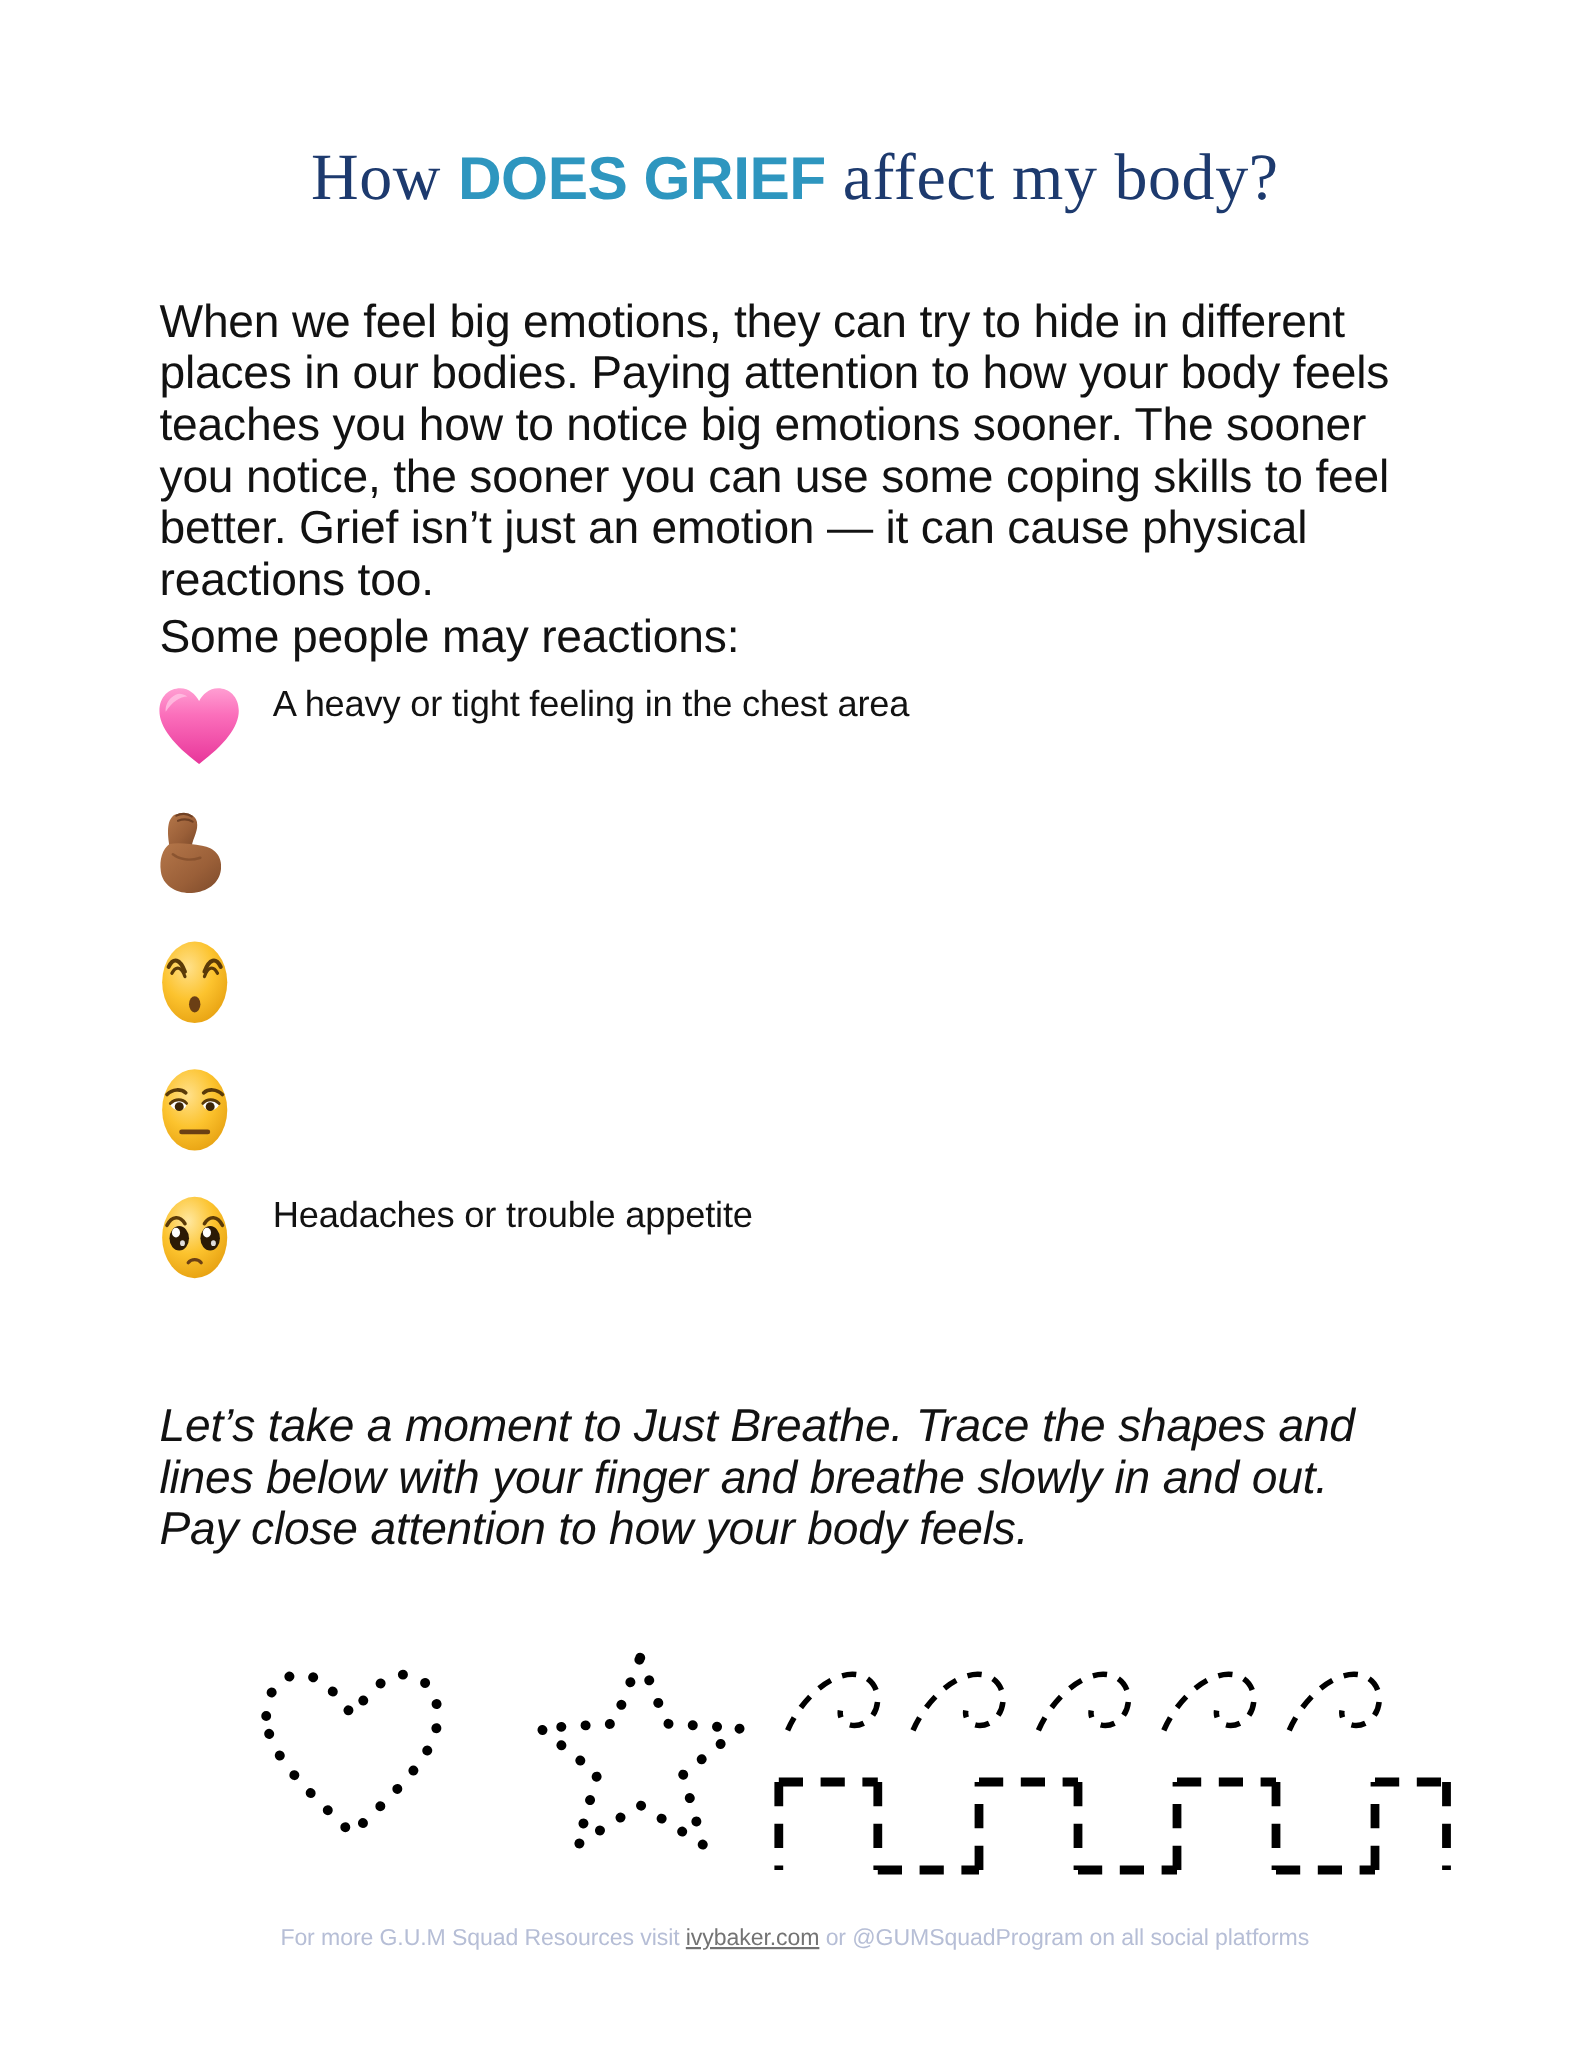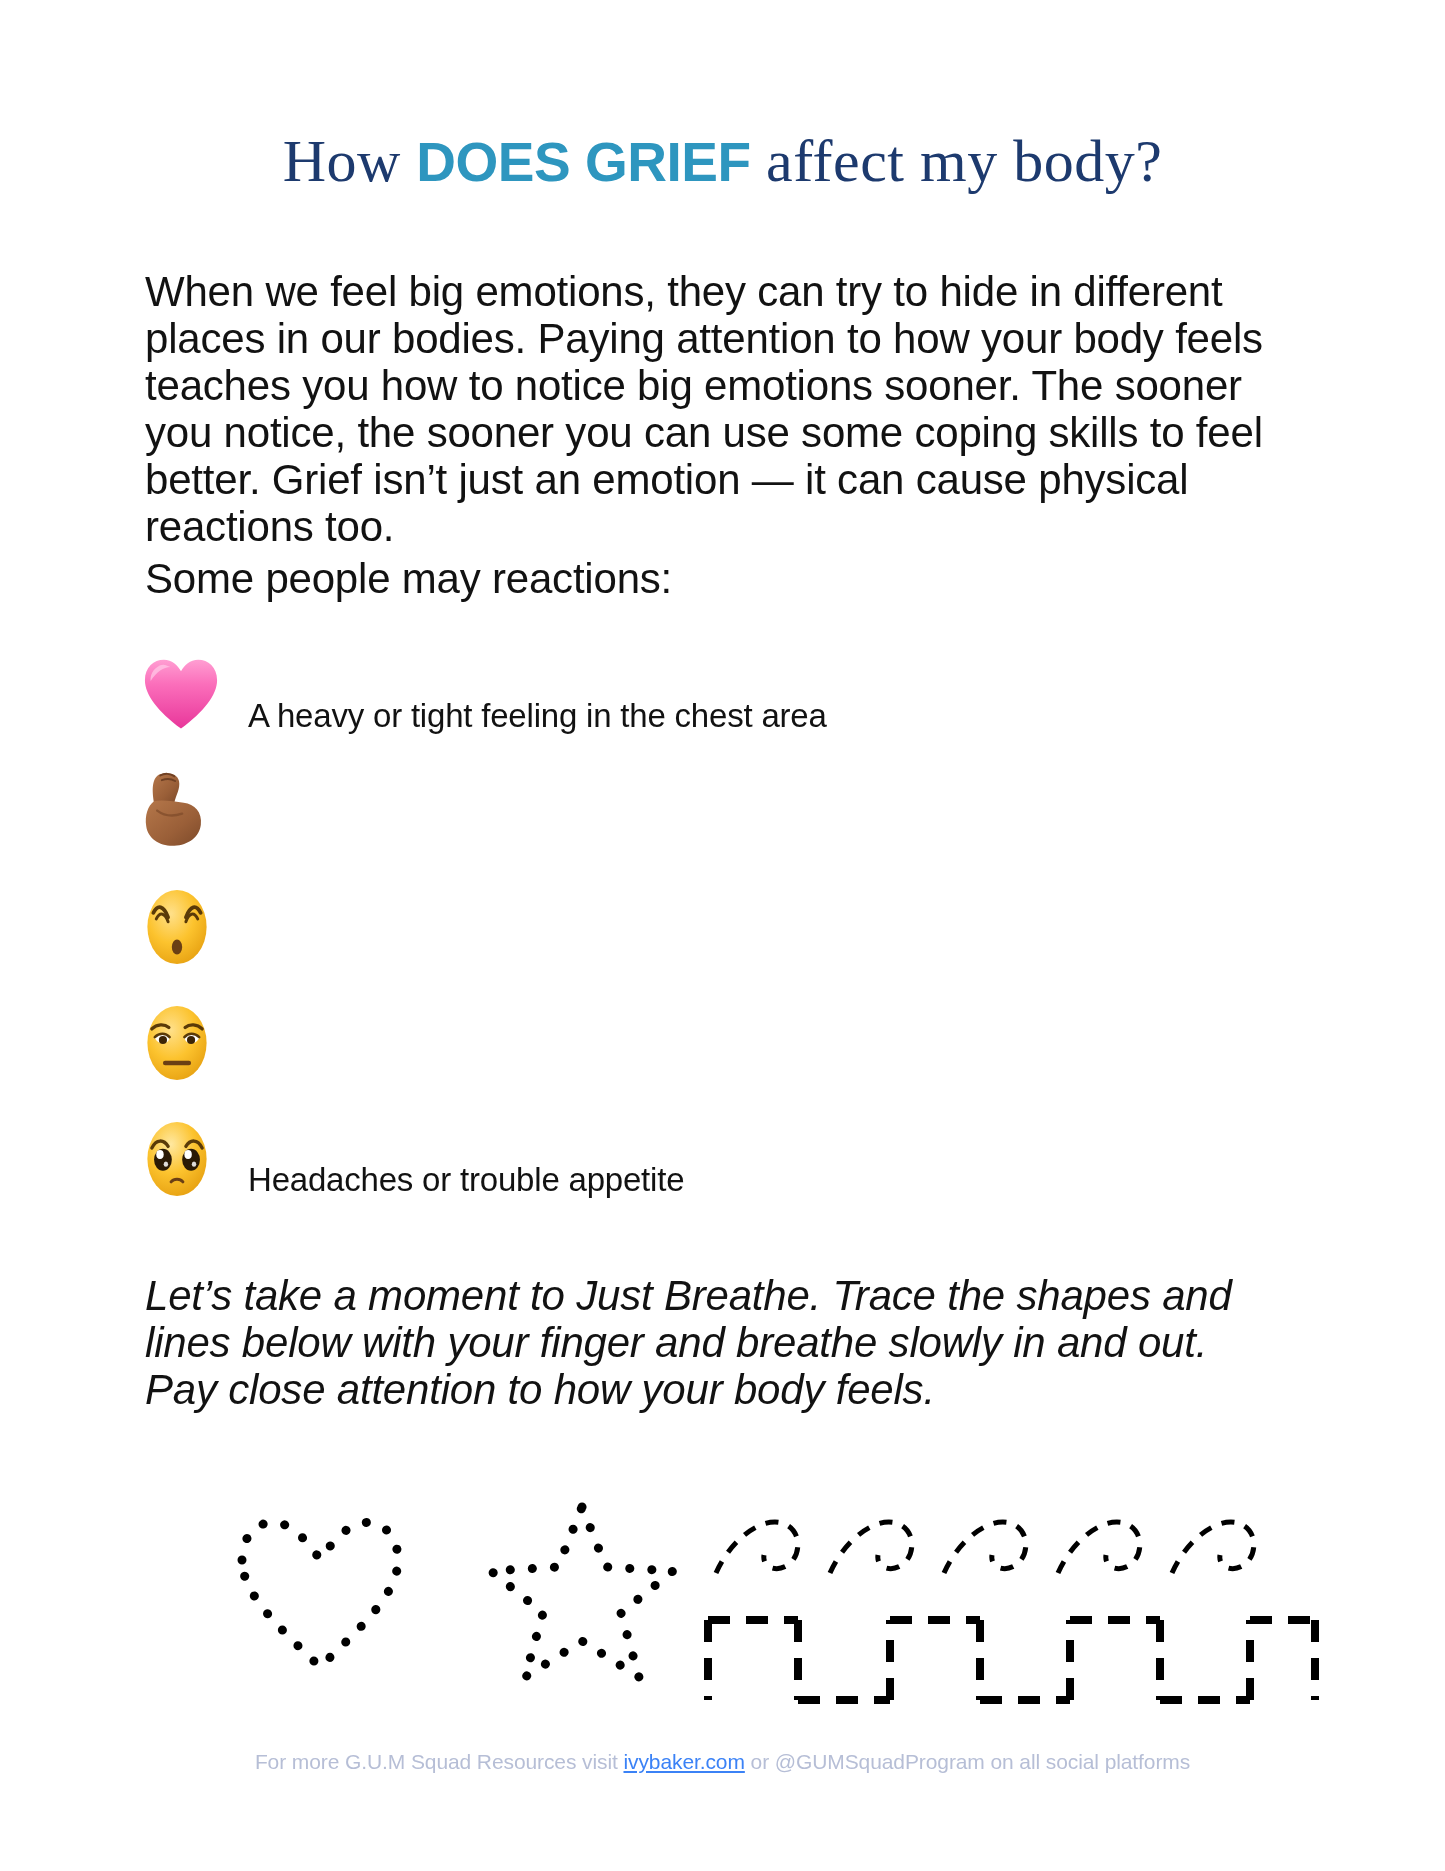--- a/index.html
+++ b/index.html
@@ -71,21 +71,21 @@
 
   
   .symptom-list {
     position: absolute;
     left: 140px;
     top: 620px;
     width: 1160px;
   }
   .symptom-row {
     display: flex;
-    align-items: flex-end;
+    align-items: flex-start;
     height: 116px;
   }
   .symptom-emoji {
     width: 108px;
     flex: 0 0 108px;
     display: flex;
     align-items: center;
     justify-content: flex-start;
   }
   .symptom-emoji svg { display: block; }
@@ -138,21 +138,21 @@
     text-align: center;
     font-family: "Liberation Sans", sans-serif;
     font-size: 21px;
     line-height: 28px;
     color: #b6bed6;
     letter-spacing: -0.1px;
     white-space: nowrap;
   }
   .footer .link {
     text-decoration: underline;
-    color: #3b82f6;
+    color: #737373;
     margin-top: 26px;
   }
 </style>
 </head>
 <body>
 
 <div class="page">
 
   <h1 class="title">
     <span class="t-serif">How </span><span class="t-accent">DOES GRIEF</span><span class="t-serif"> affect my body?</span>

